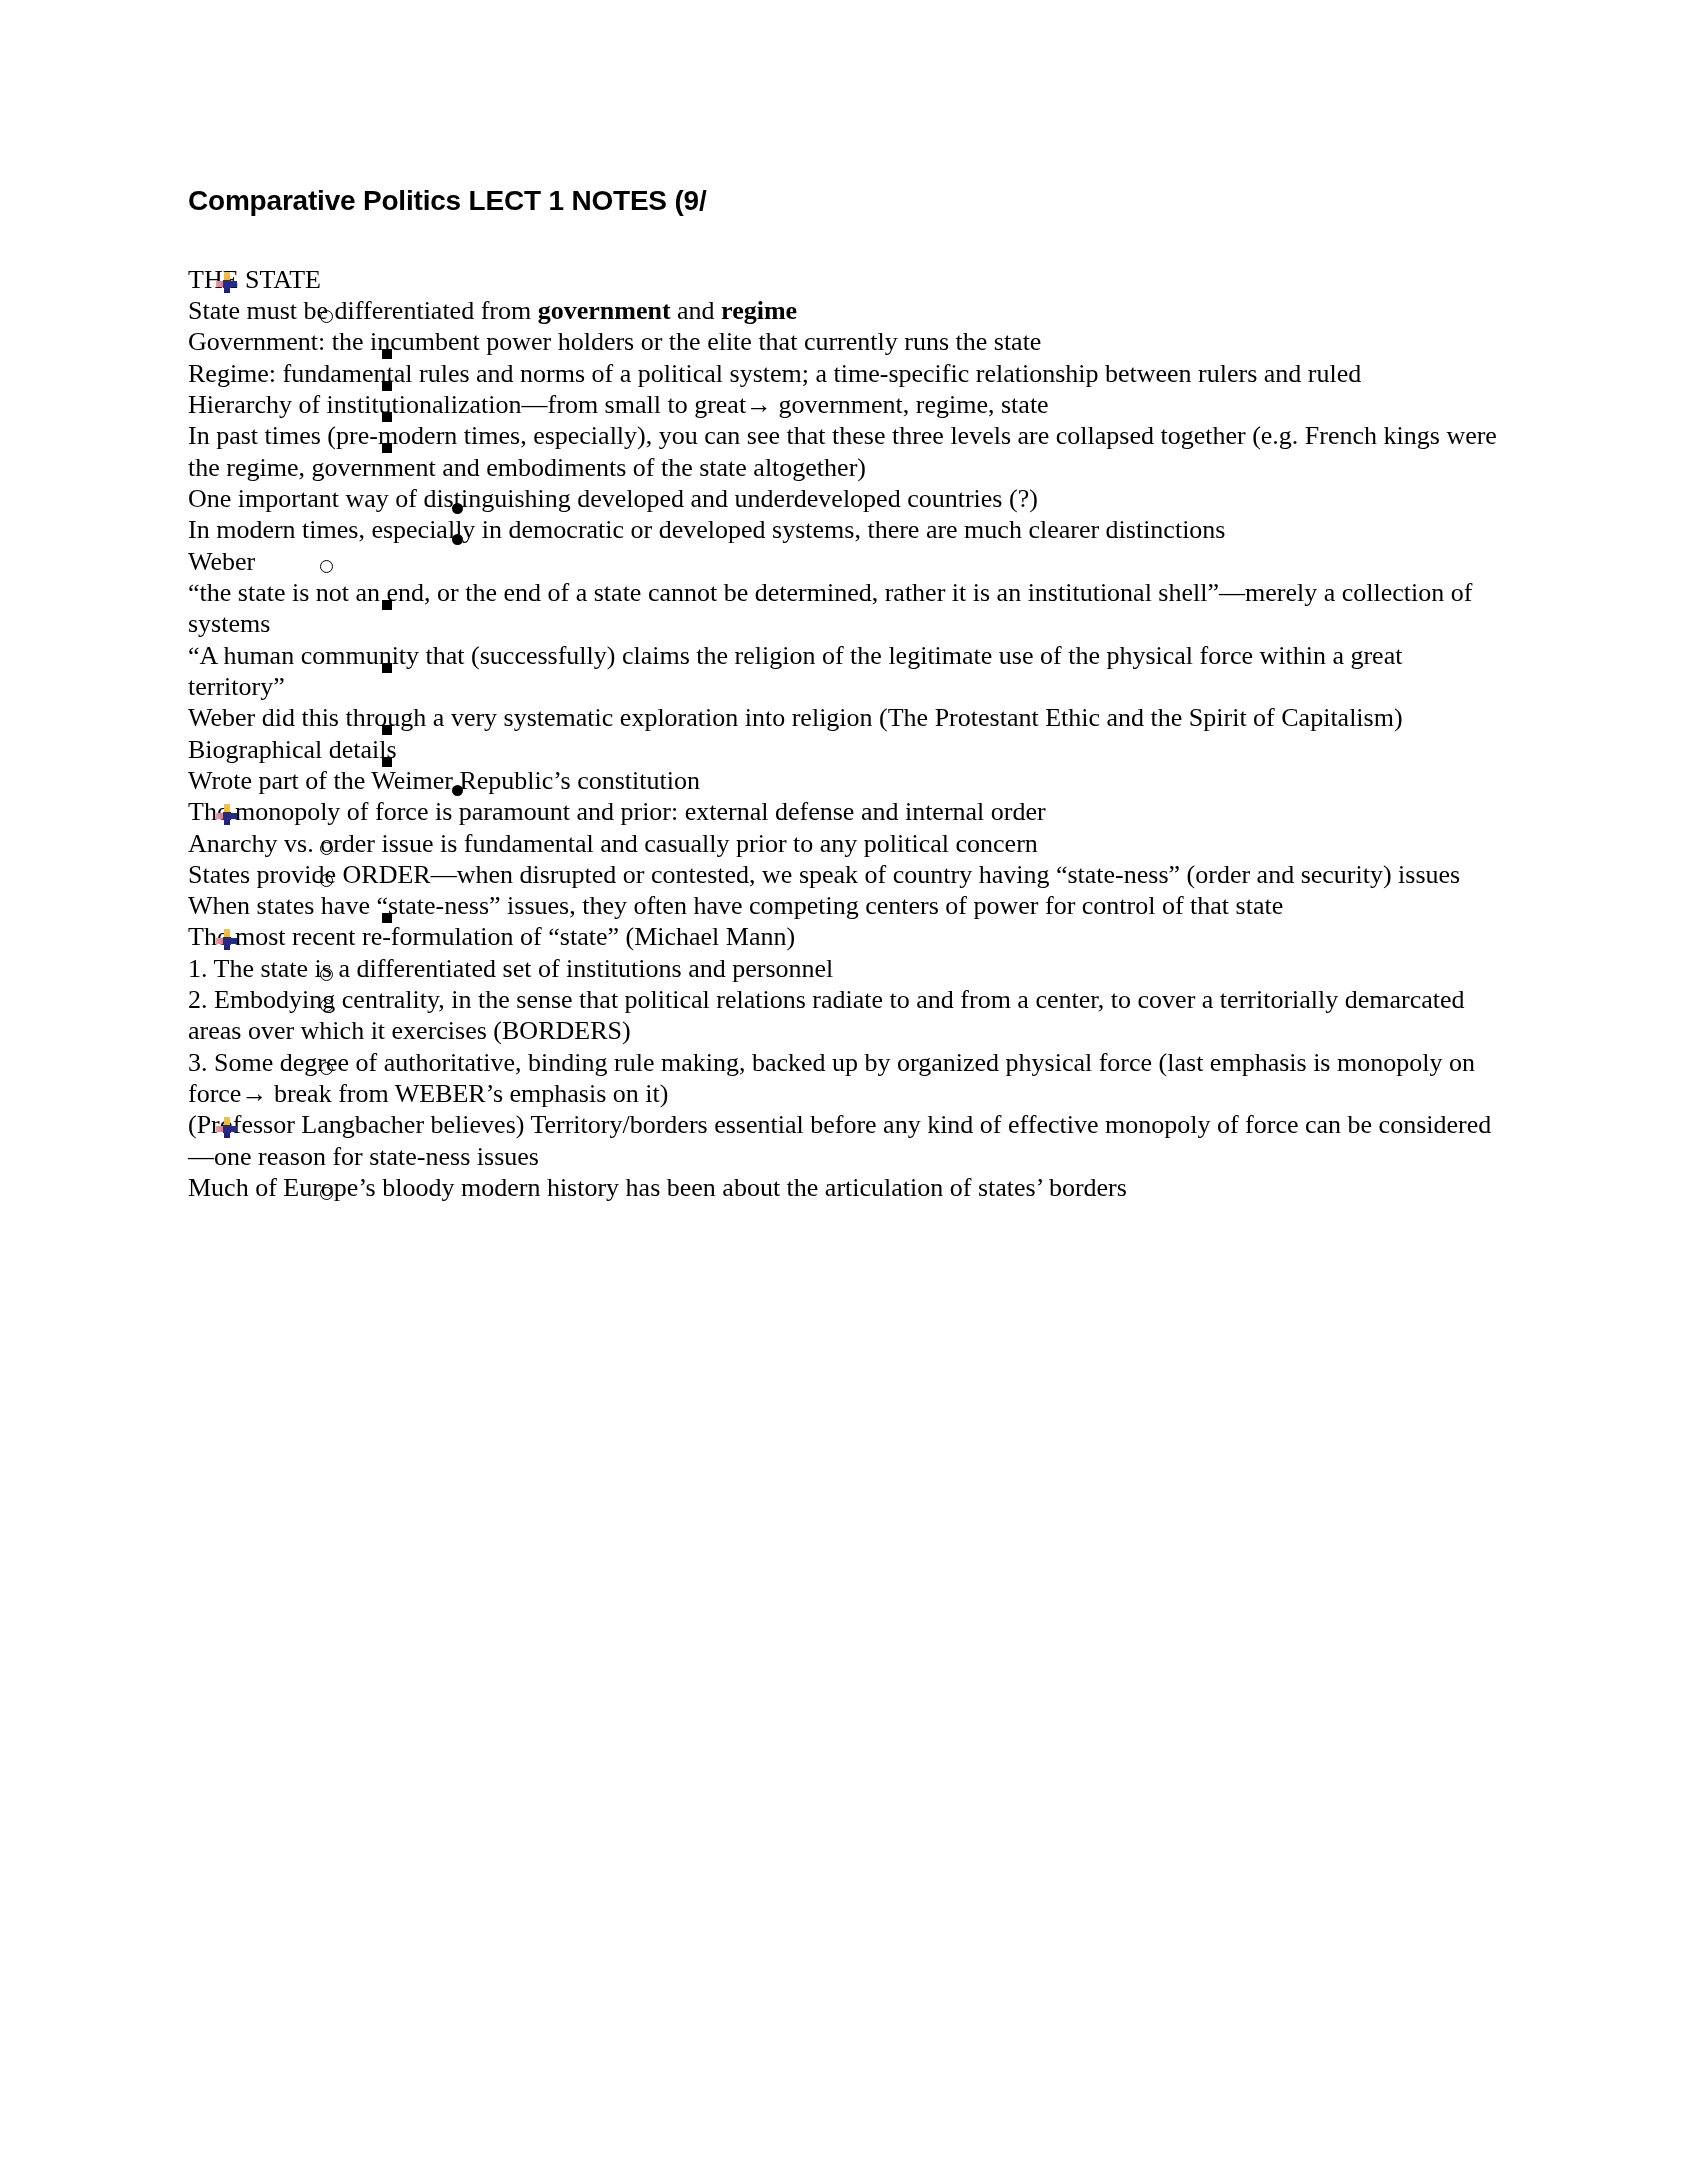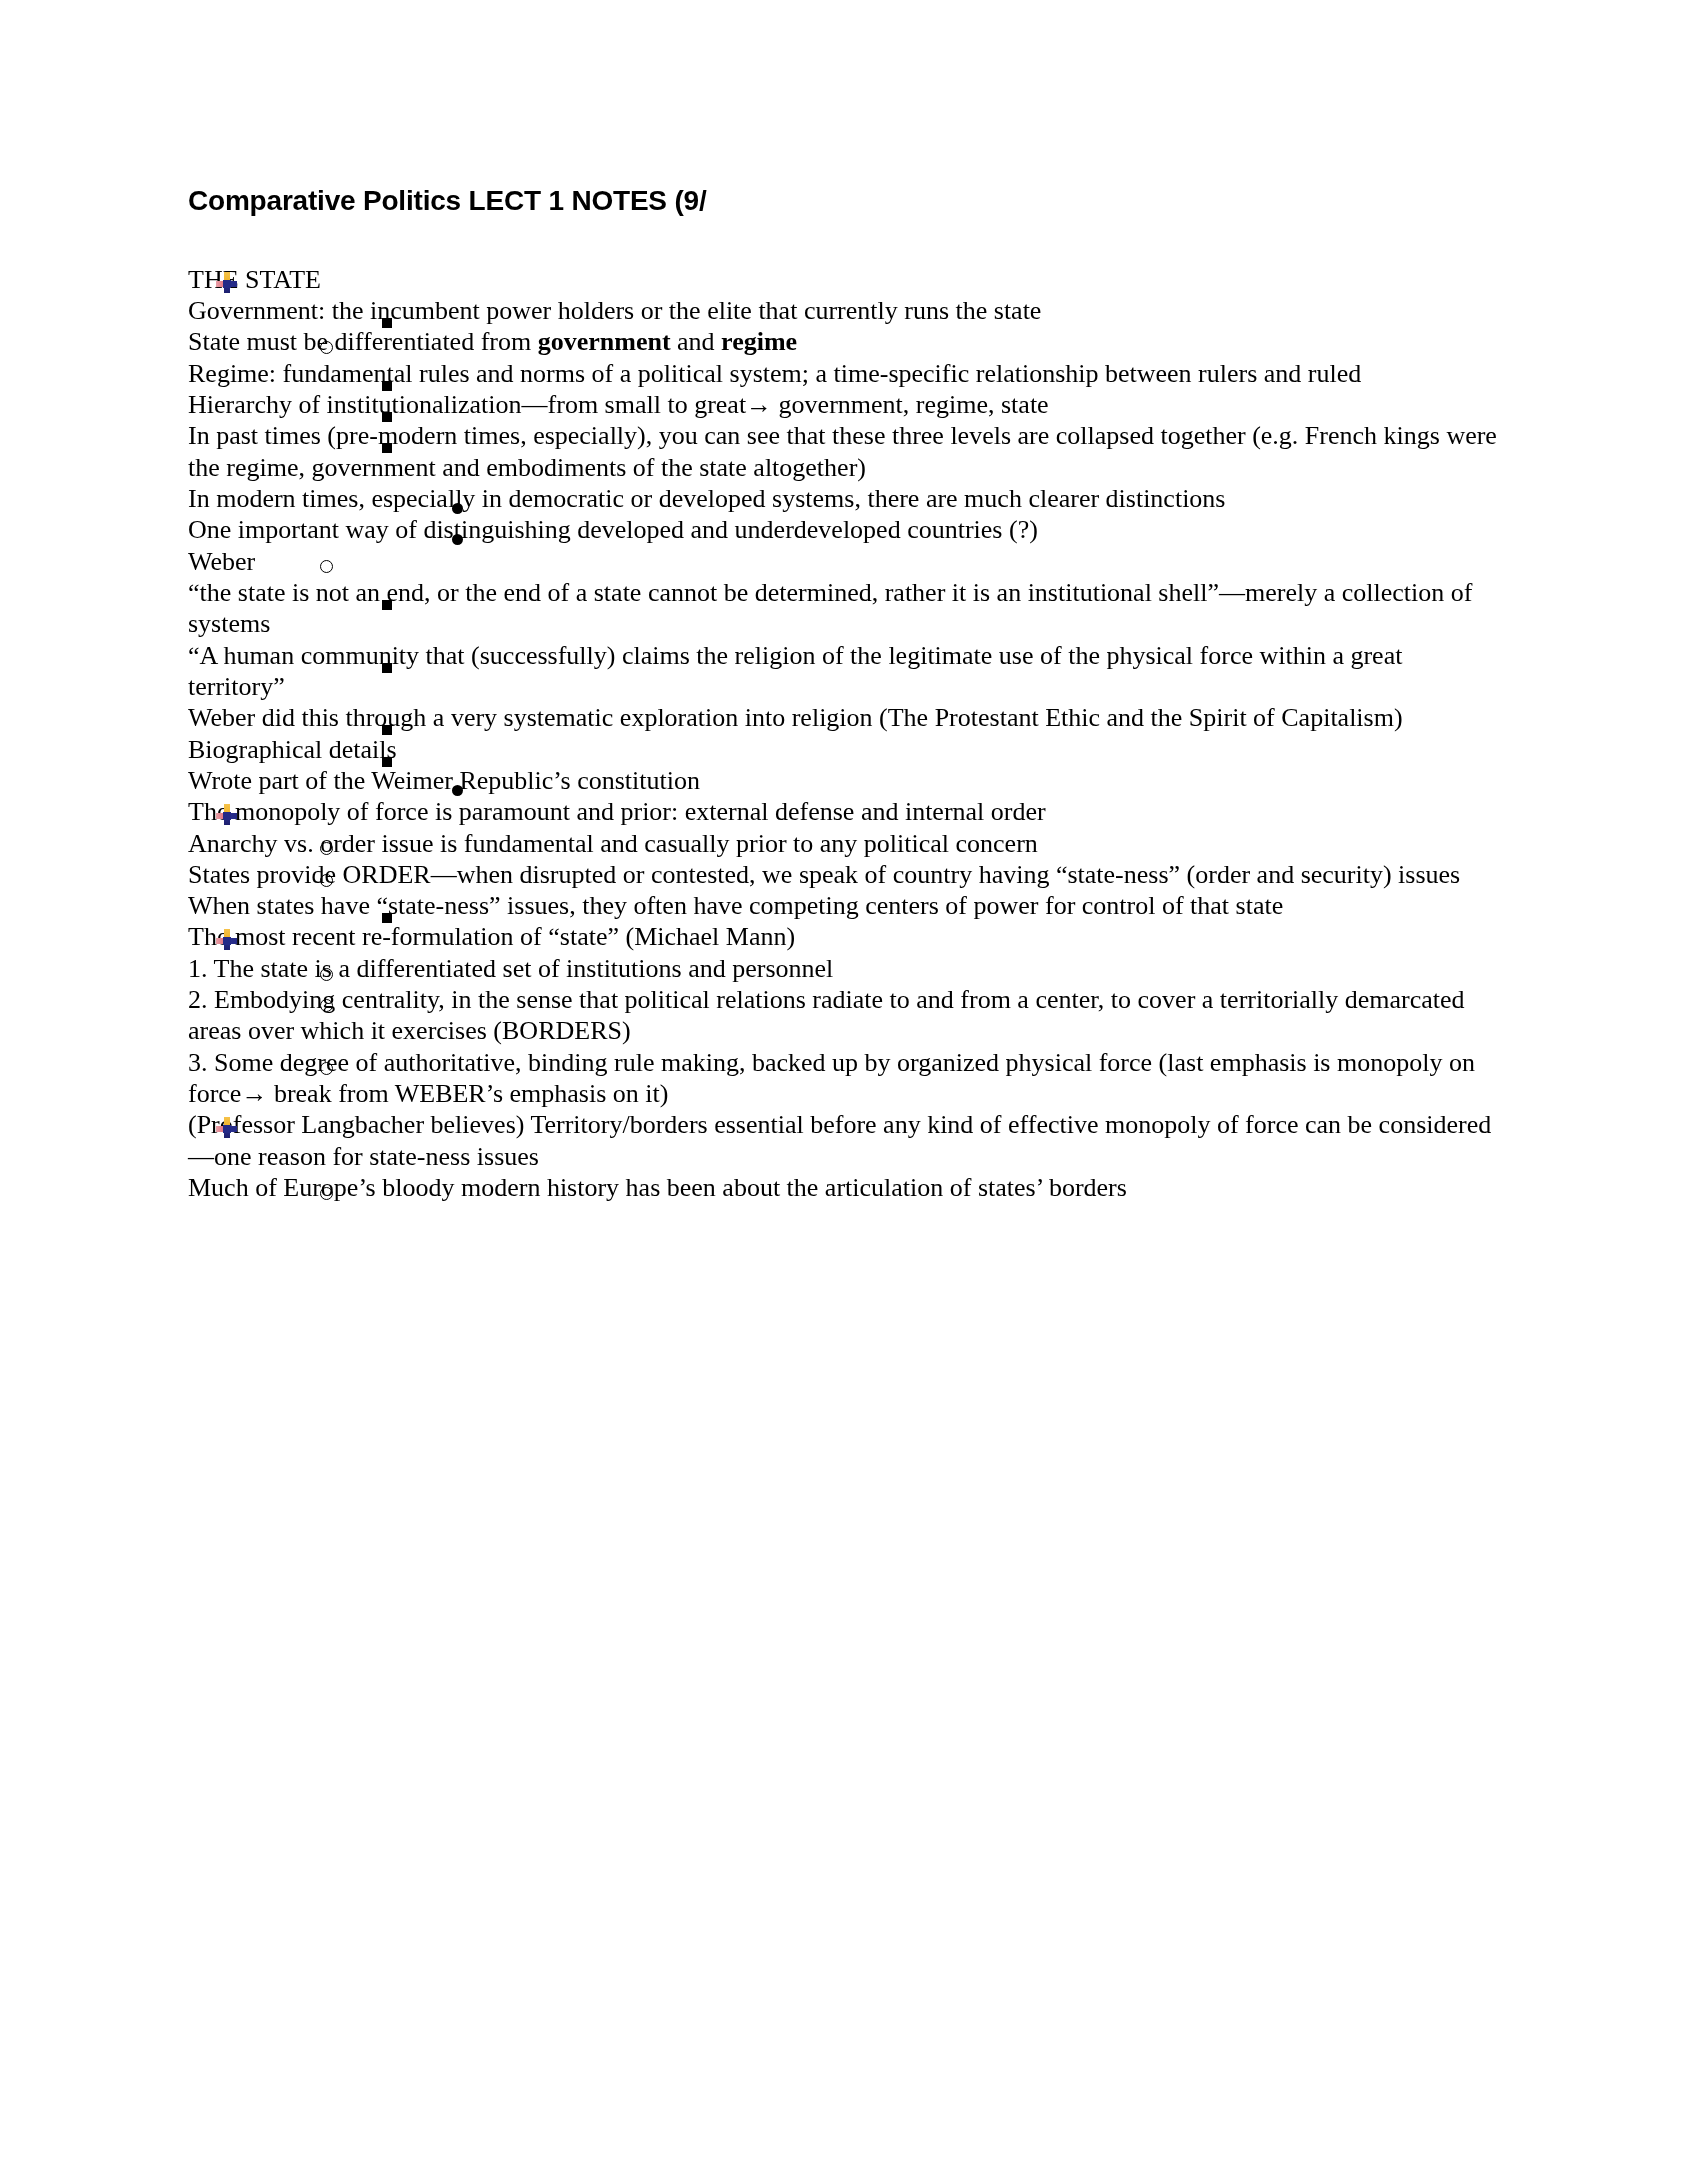--- a/index.html
+++ b/index.html
@@ -174,48 +174,48 @@
       <div class="item lvl1">
         <span class="bullet">
           <span class="cross-bullet">
             <span class="hbar"></span>
             <span class="vbar"></span>
             <span class="knot"></span>
           </span>
         </span>
         <span class="body">THE STATE</span>
       </div>
+      <div class="item lvl2">
+        <span class="bullet"><span class="ring"></span></span>
+        <span class="body">State must be differentiated from <b>government</b> and <b>regime</b></span>
+      </div>
       <div class="item lvl3">
         <span class="bullet"><span class="sq"></span></span>
         <span class="body">Government: the incumbent power holders or the elite that currently runs the state</span>
       </div>
-      <div class="item lvl2">
-        <span class="bullet"><span class="ring"></span></span>
-        <span class="body">State must be differentiated from <b>government</b> and <b>regime</b></span>
-      </div>
       <div class="item lvl3">
         <span class="bullet"><span class="sq"></span></span>
         <span class="body">Regime: fundamental rules and norms of a political system; a time-specific relationship between rulers and ruled</span>
       </div>
       <div class="item lvl3">
         <span class="bullet"><span class="sq"></span></span>
         <span class="body">Hierarchy of institutionalization—from small to great→ government, regime, state</span>
       </div>
       <div class="item lvl3">
         <span class="bullet"><span class="sq"></span></span>
         <span class="body">In past times (pre-modern times, especially), you can see that these three levels are collapsed together (e.g. French kings were the regime, government and embodiments of the state altogether)</span>
+      </div>
+      <div class="item lvl4">
+        <span class="bullet"><span class="dot"></span></span>
+        <span class="body">One important way of distinguishing developed and underdeveloped countries (?)</span>
       </div>
       <div class="item lvl4">
         <span class="bullet"><span class="dot"></span></span>
         <span class="body">In modern times, especially in democratic or developed systems, there are much clearer distinctions</span>
       </div>
-      <div class="item lvl4">
-        <span class="bullet"><span class="dot"></span></span>
-        <span class="body">One important way of distinguishing developed and underdeveloped countries (?)</span>
-      </div>
       <div class="item lvl2">
         <span class="bullet"><span class="ring"></span></span>
         <span class="body">Weber</span>
       </div>
       <div class="item lvl3">
         <span class="bullet"><span class="sq"></span></span>
         <span class="body">“the state is not an end, or the end of a state cannot be determined, rather it is an institutional shell”—merely a collection of systems</span>
       </div>
       <div class="item lvl3">
         <span class="bullet"><span class="sq"></span></span>

